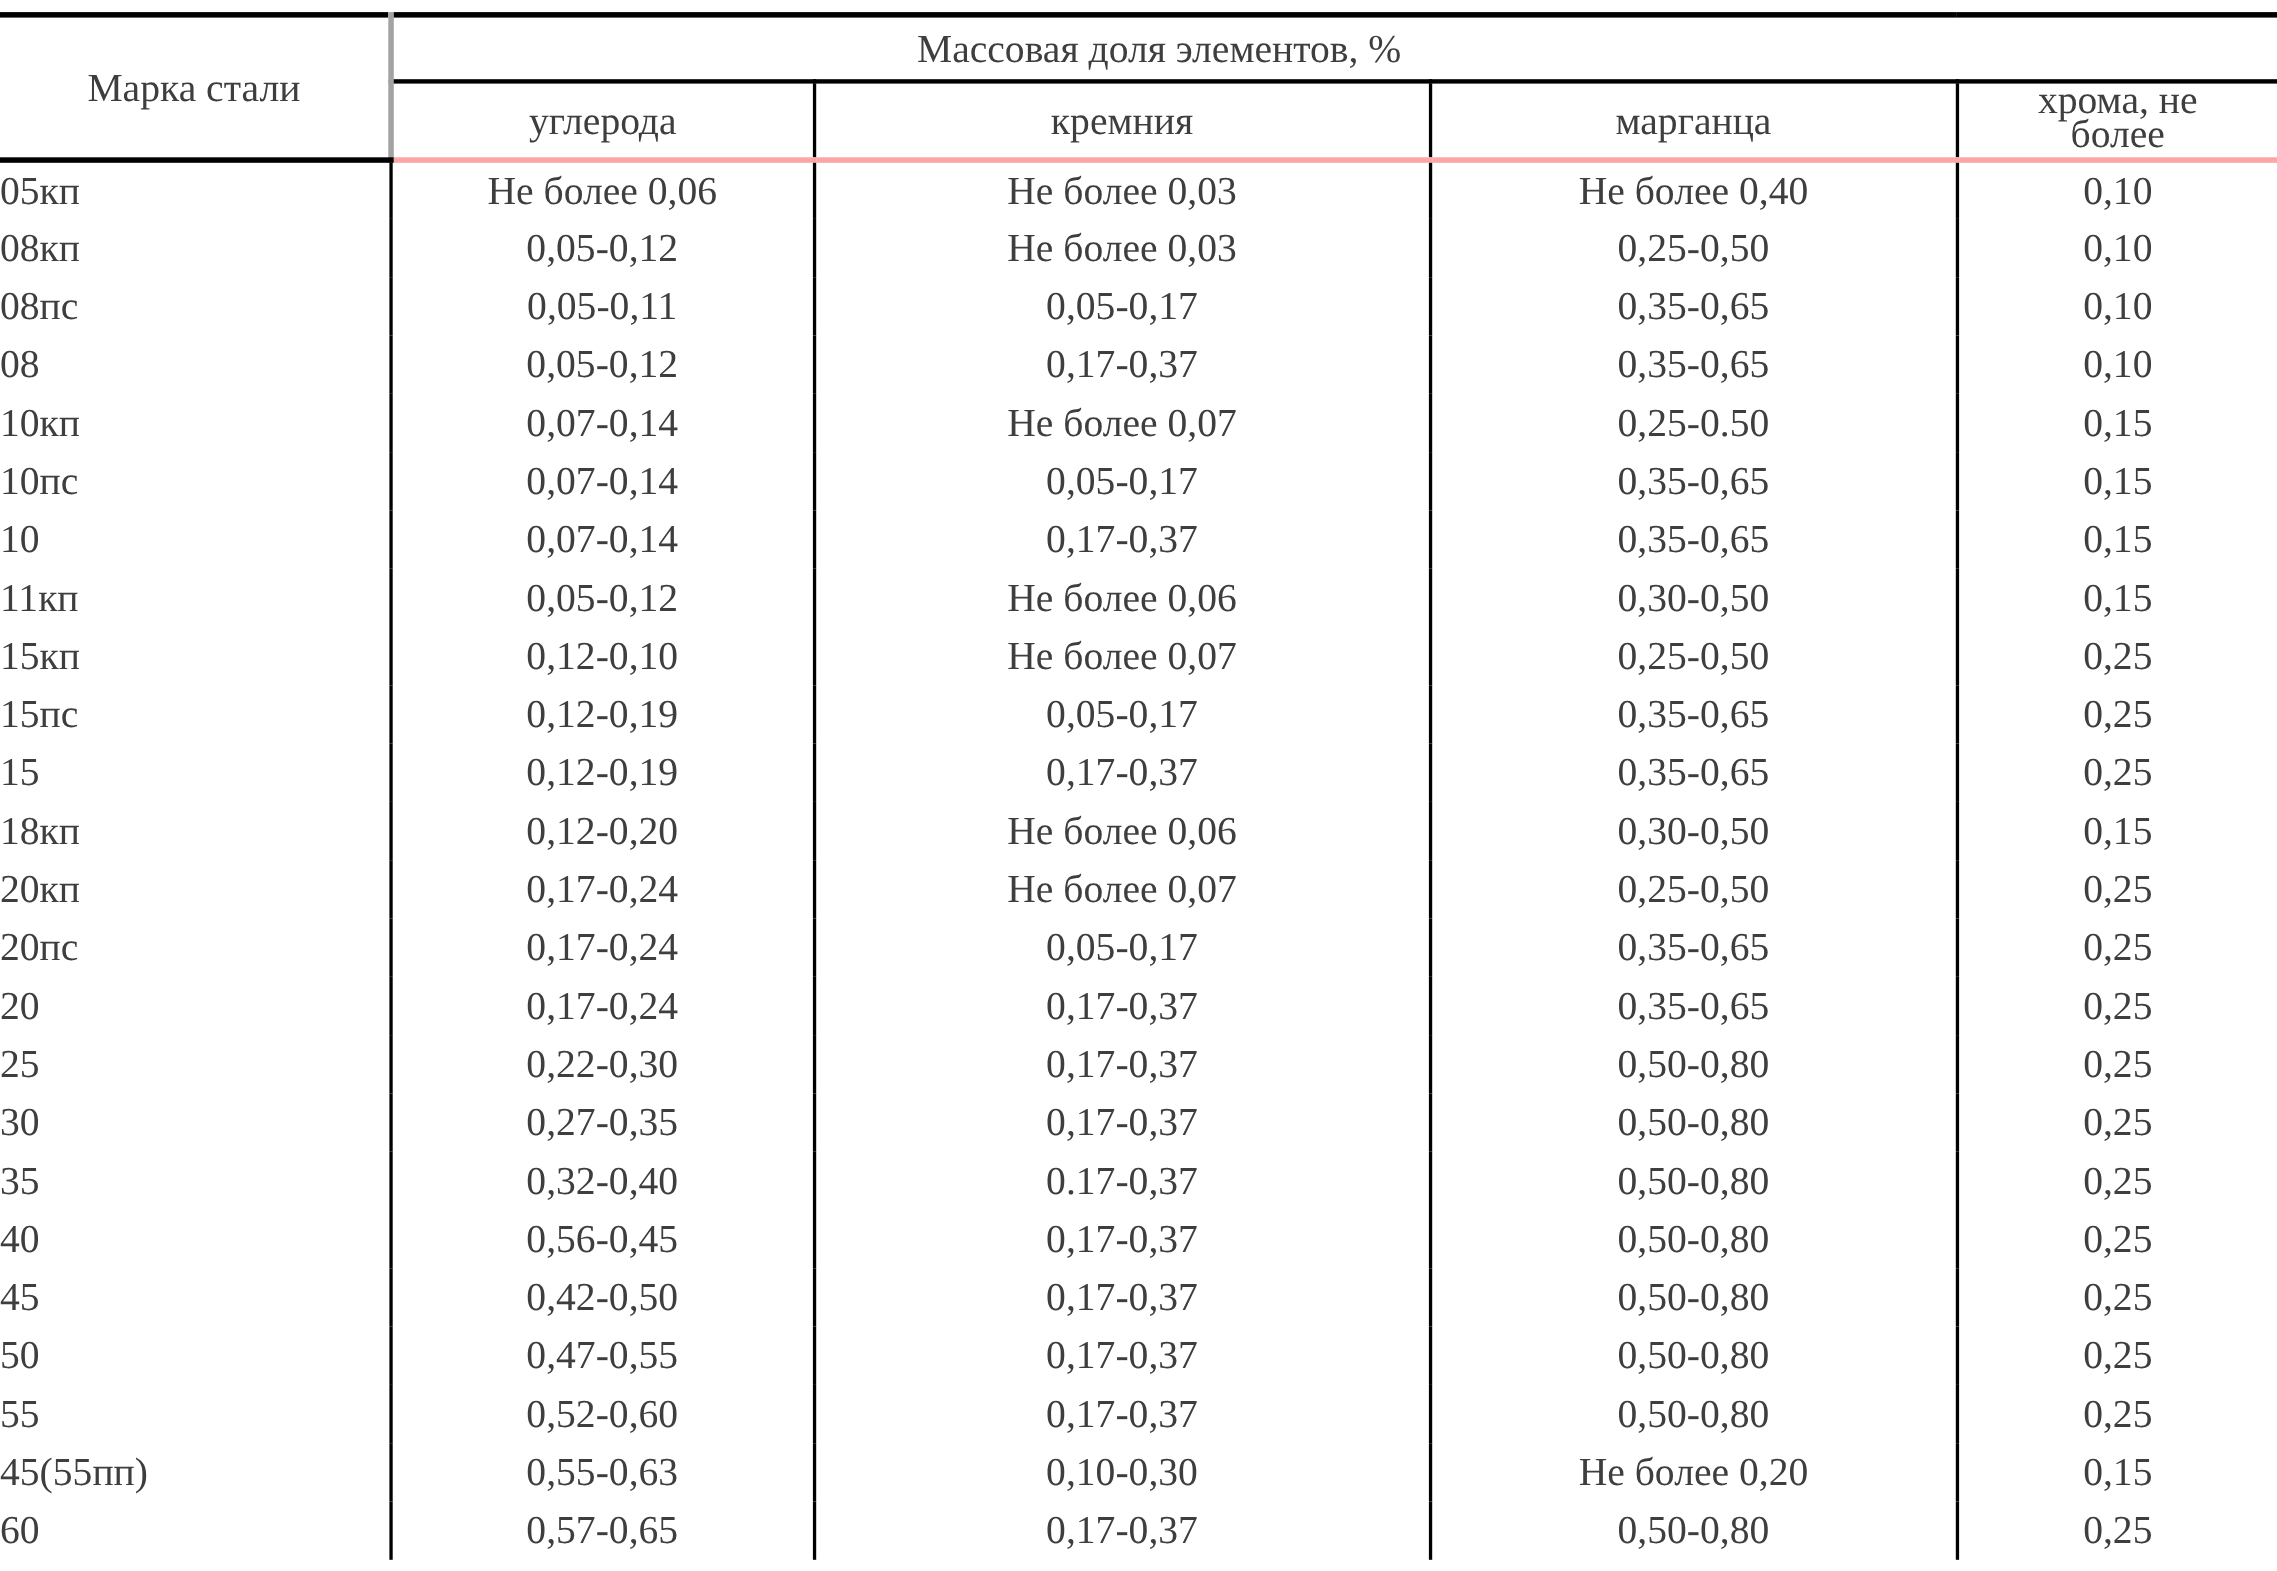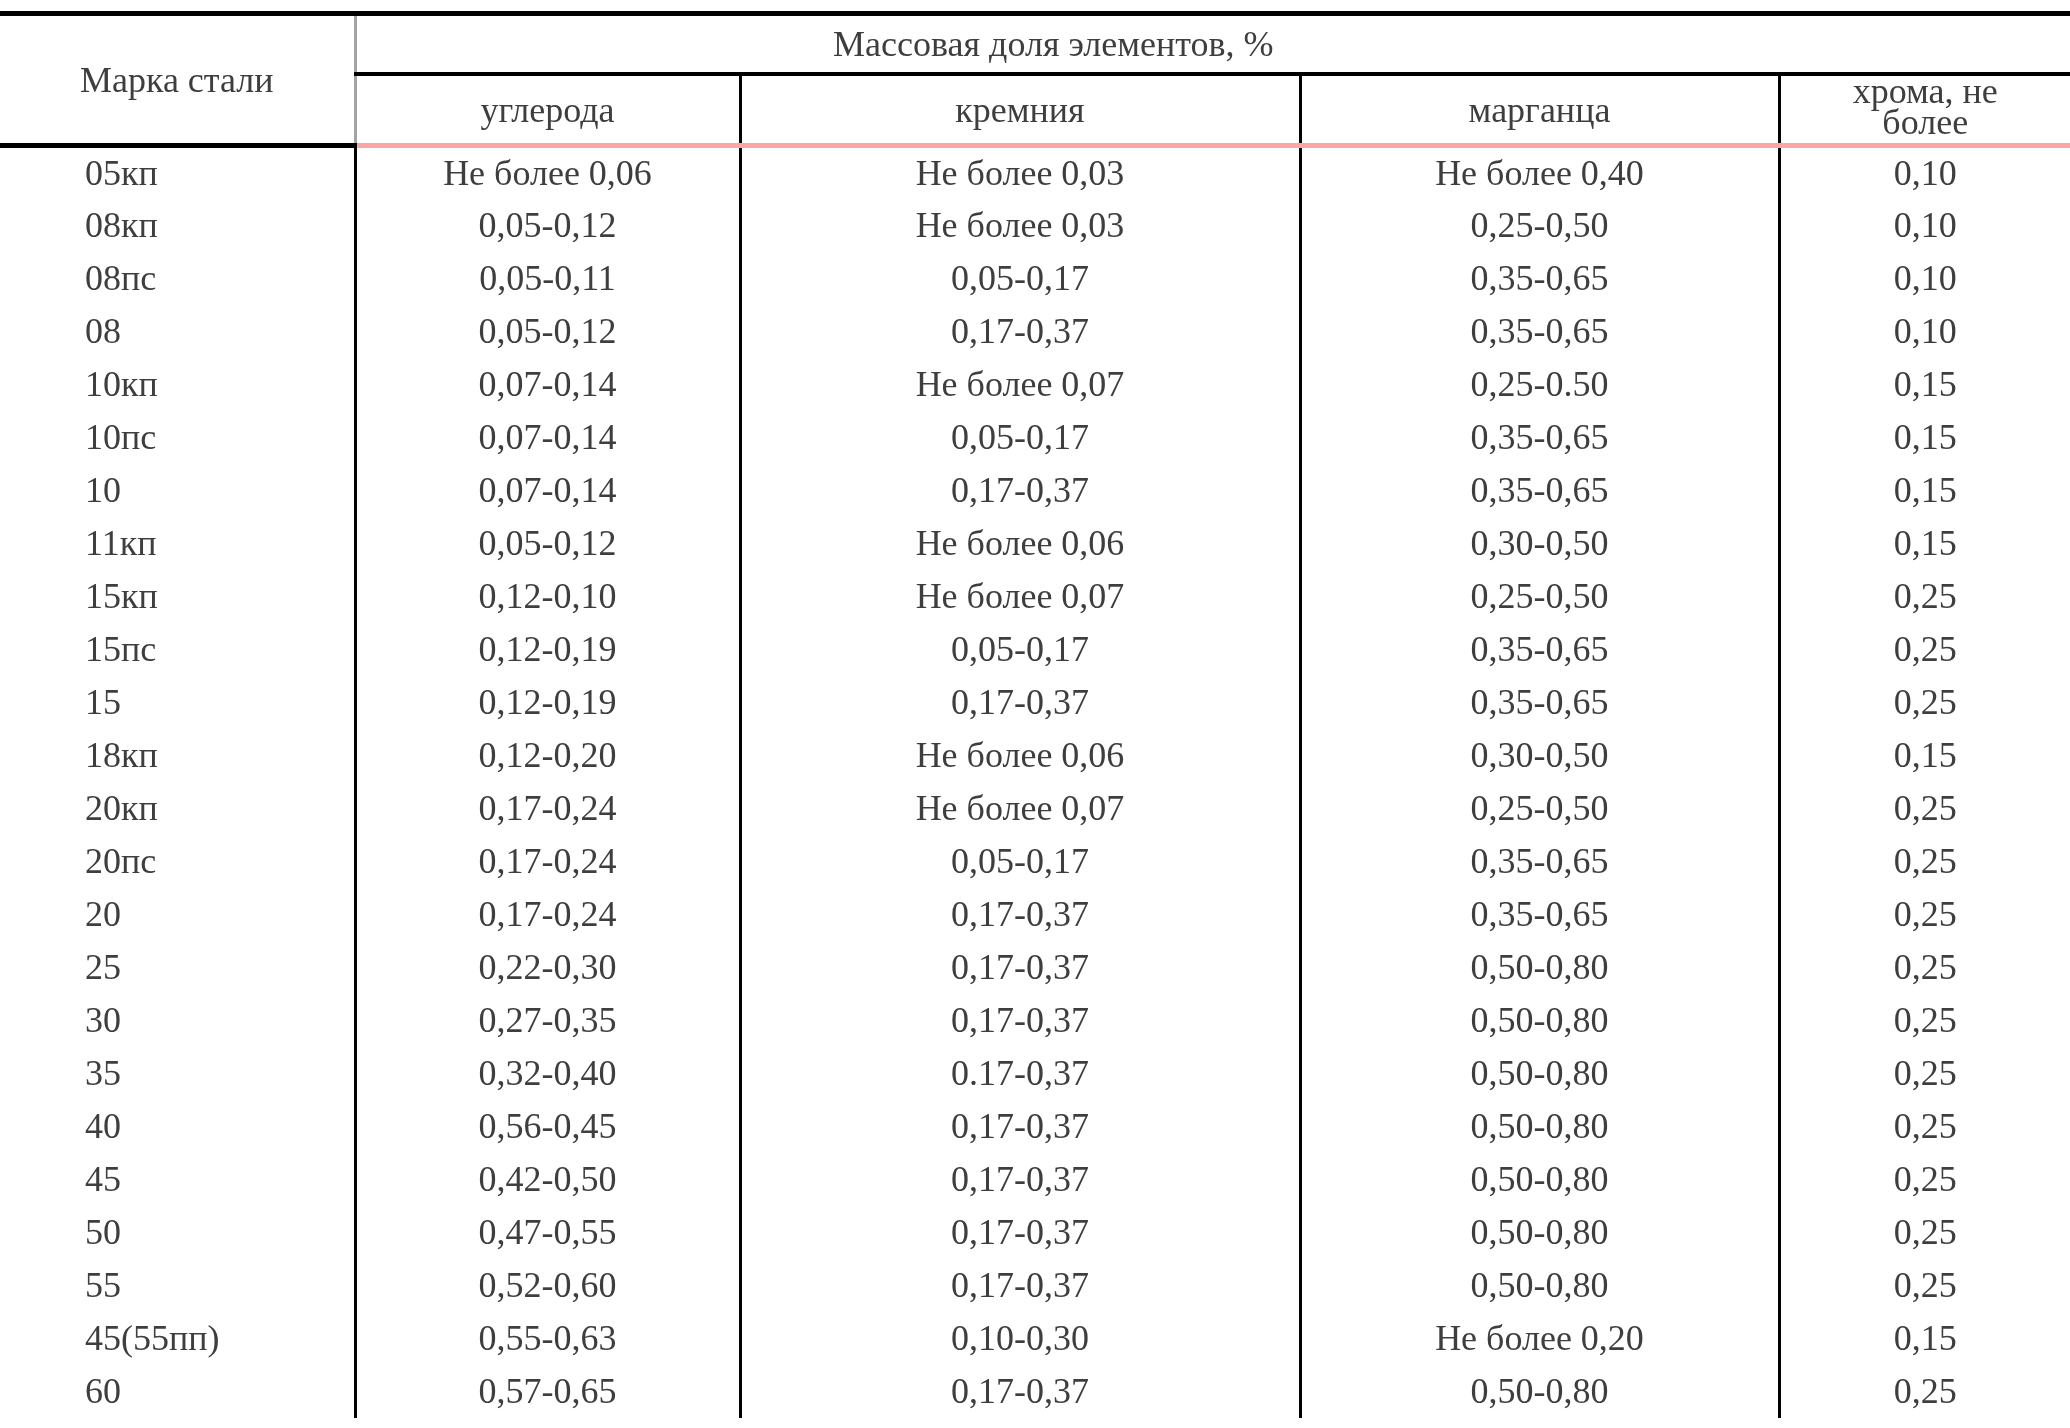--- a/index.html
+++ b/index.html
@@ -37,21 +37,21 @@
     text-align: center;
     vertical-align: middle;
     overflow: hidden;
     white-space: nowrap;
   }
   
   .vr { border-right: 3px solid #000; }
 
   
   th.grade-head {
-    border-right: 3px solid #a3a3a3;
+    border-right: 5px solid #a3a3a3;
     border-bottom: 5px solid #000;
     height: 120px;
   }
   th.group-head {
     height: 56px;
     border-bottom: 4px solid #000;
     padding-right: 320px; 
     text-align: center;
   }
   tr.subrow th {
@@ -65,21 +65,20 @@
   th.chrome-head .wrap {
     display: inline-block;
     max-width: 215px;
     line-height: 31px;
   }
 
   
   tbody tr { height: 53px; }
   tbody td.grade-cell {
     text-align: left;
-    padding-left: 85px;
     margin-top: 16px;
   }
 </style>
 </head>
 <body>
 
 <div class="page">
   <table class="steel">
     <colgroup>
       <col class="c1">

